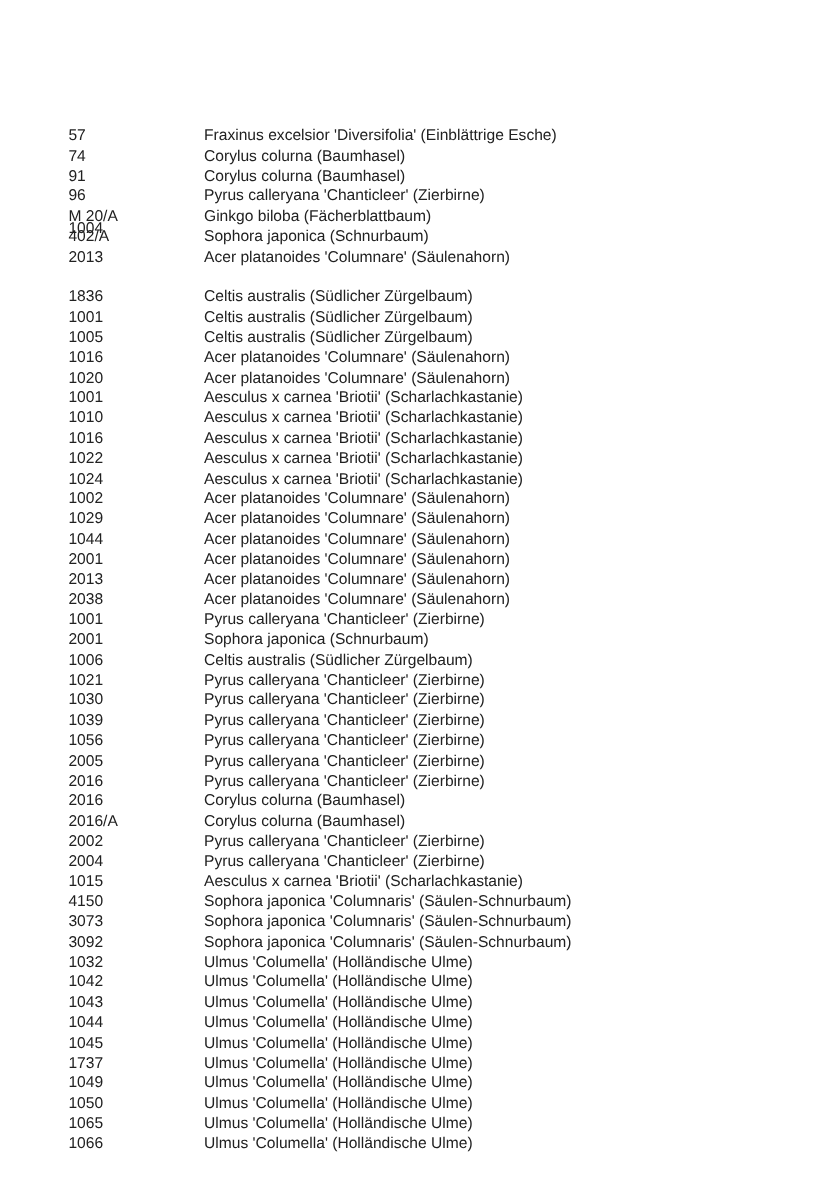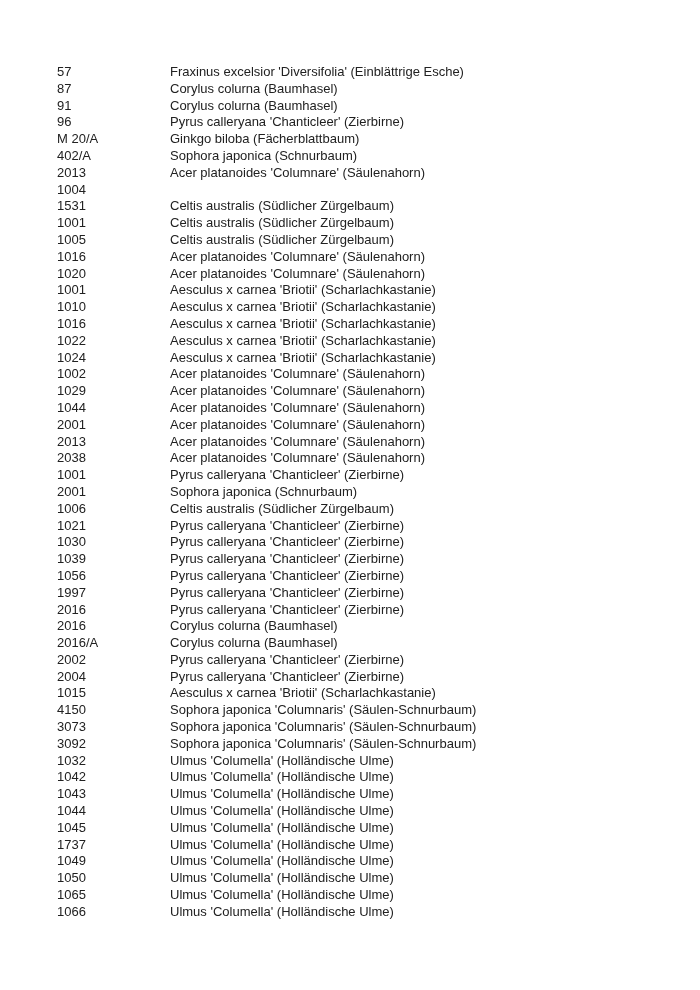--- a/index.html
+++ b/index.html
@@ -29,34 +29,35 @@
     line-height: 16.8px;
     font-size: 13px;
     white-space: nowrap;
   }
   .tree-id {
     flex: 0 0 113px;
     width: 113px;
   }
   .tree-species {
     flex: 1 1 auto;
+    margin-top: 41px;
   }
 </style>
 </head>
 <body>
 
 <div class="page">
   <div class="tree-list" id="tree-list">
   <div class="tree-row">
     <span class="tree-id">57</span>
     <span class="tree-species">Fraxinus excelsior 'Diversifolia' (Einblättrige Esche)</span>
   </div>
 
   <div class="tree-row">
-    <span class="tree-id">87</span>
+    <span class="tree-id">74</span>
     <span class="tree-species">Corylus colurna (Baumhasel)</span>
   </div>
 
   <div class="tree-row">
     <span class="tree-id">91</span>
     <span class="tree-species">Corylus colurna (Baumhasel)</span>
   </div>
 
   <div class="tree-row">
     <span class="tree-id">96</span>
@@ -76,21 +77,21 @@
   <div class="tree-row">
     <span class="tree-id">2013</span>
     <span class="tree-species">Acer platanoides 'Columnare' (Säulenahorn)</span>
   </div>
 
   <div class="tree-row">
     <span class="tree-id">1004</span>
   </div>
 
   <div class="tree-row">
-    <span class="tree-id">1531</span>
+    <span class="tree-id">1836</span>
     <span class="tree-species">Celtis australis (Südlicher Zürgelbaum)</span>
   </div>
 
   <div class="tree-row">
     <span class="tree-id">1001</span>
     <span class="tree-species">Celtis australis (Südlicher Zürgelbaum)</span>
   </div>
 
   <div class="tree-row">
     <span class="tree-id">1005</span>
@@ -191,21 +192,21 @@
     <span class="tree-id">1039</span>
     <span class="tree-species">Pyrus calleryana 'Chanticleer' (Zierbirne)</span>
   </div>
 
   <div class="tree-row">
     <span class="tree-id">1056</span>
     <span class="tree-species">Pyrus calleryana 'Chanticleer' (Zierbirne)</span>
   </div>
 
   <div class="tree-row">
-    <span class="tree-id">1997</span>
+    <span class="tree-id">2005</span>
     <span class="tree-species">Pyrus calleryana 'Chanticleer' (Zierbirne)</span>
   </div>
 
   <div class="tree-row">
     <span class="tree-id">2016</span>
     <span class="tree-species">Pyrus calleryana 'Chanticleer' (Zierbirne)</span>
   </div>
 
   <div class="tree-row">
     <span class="tree-id">2016</span>

